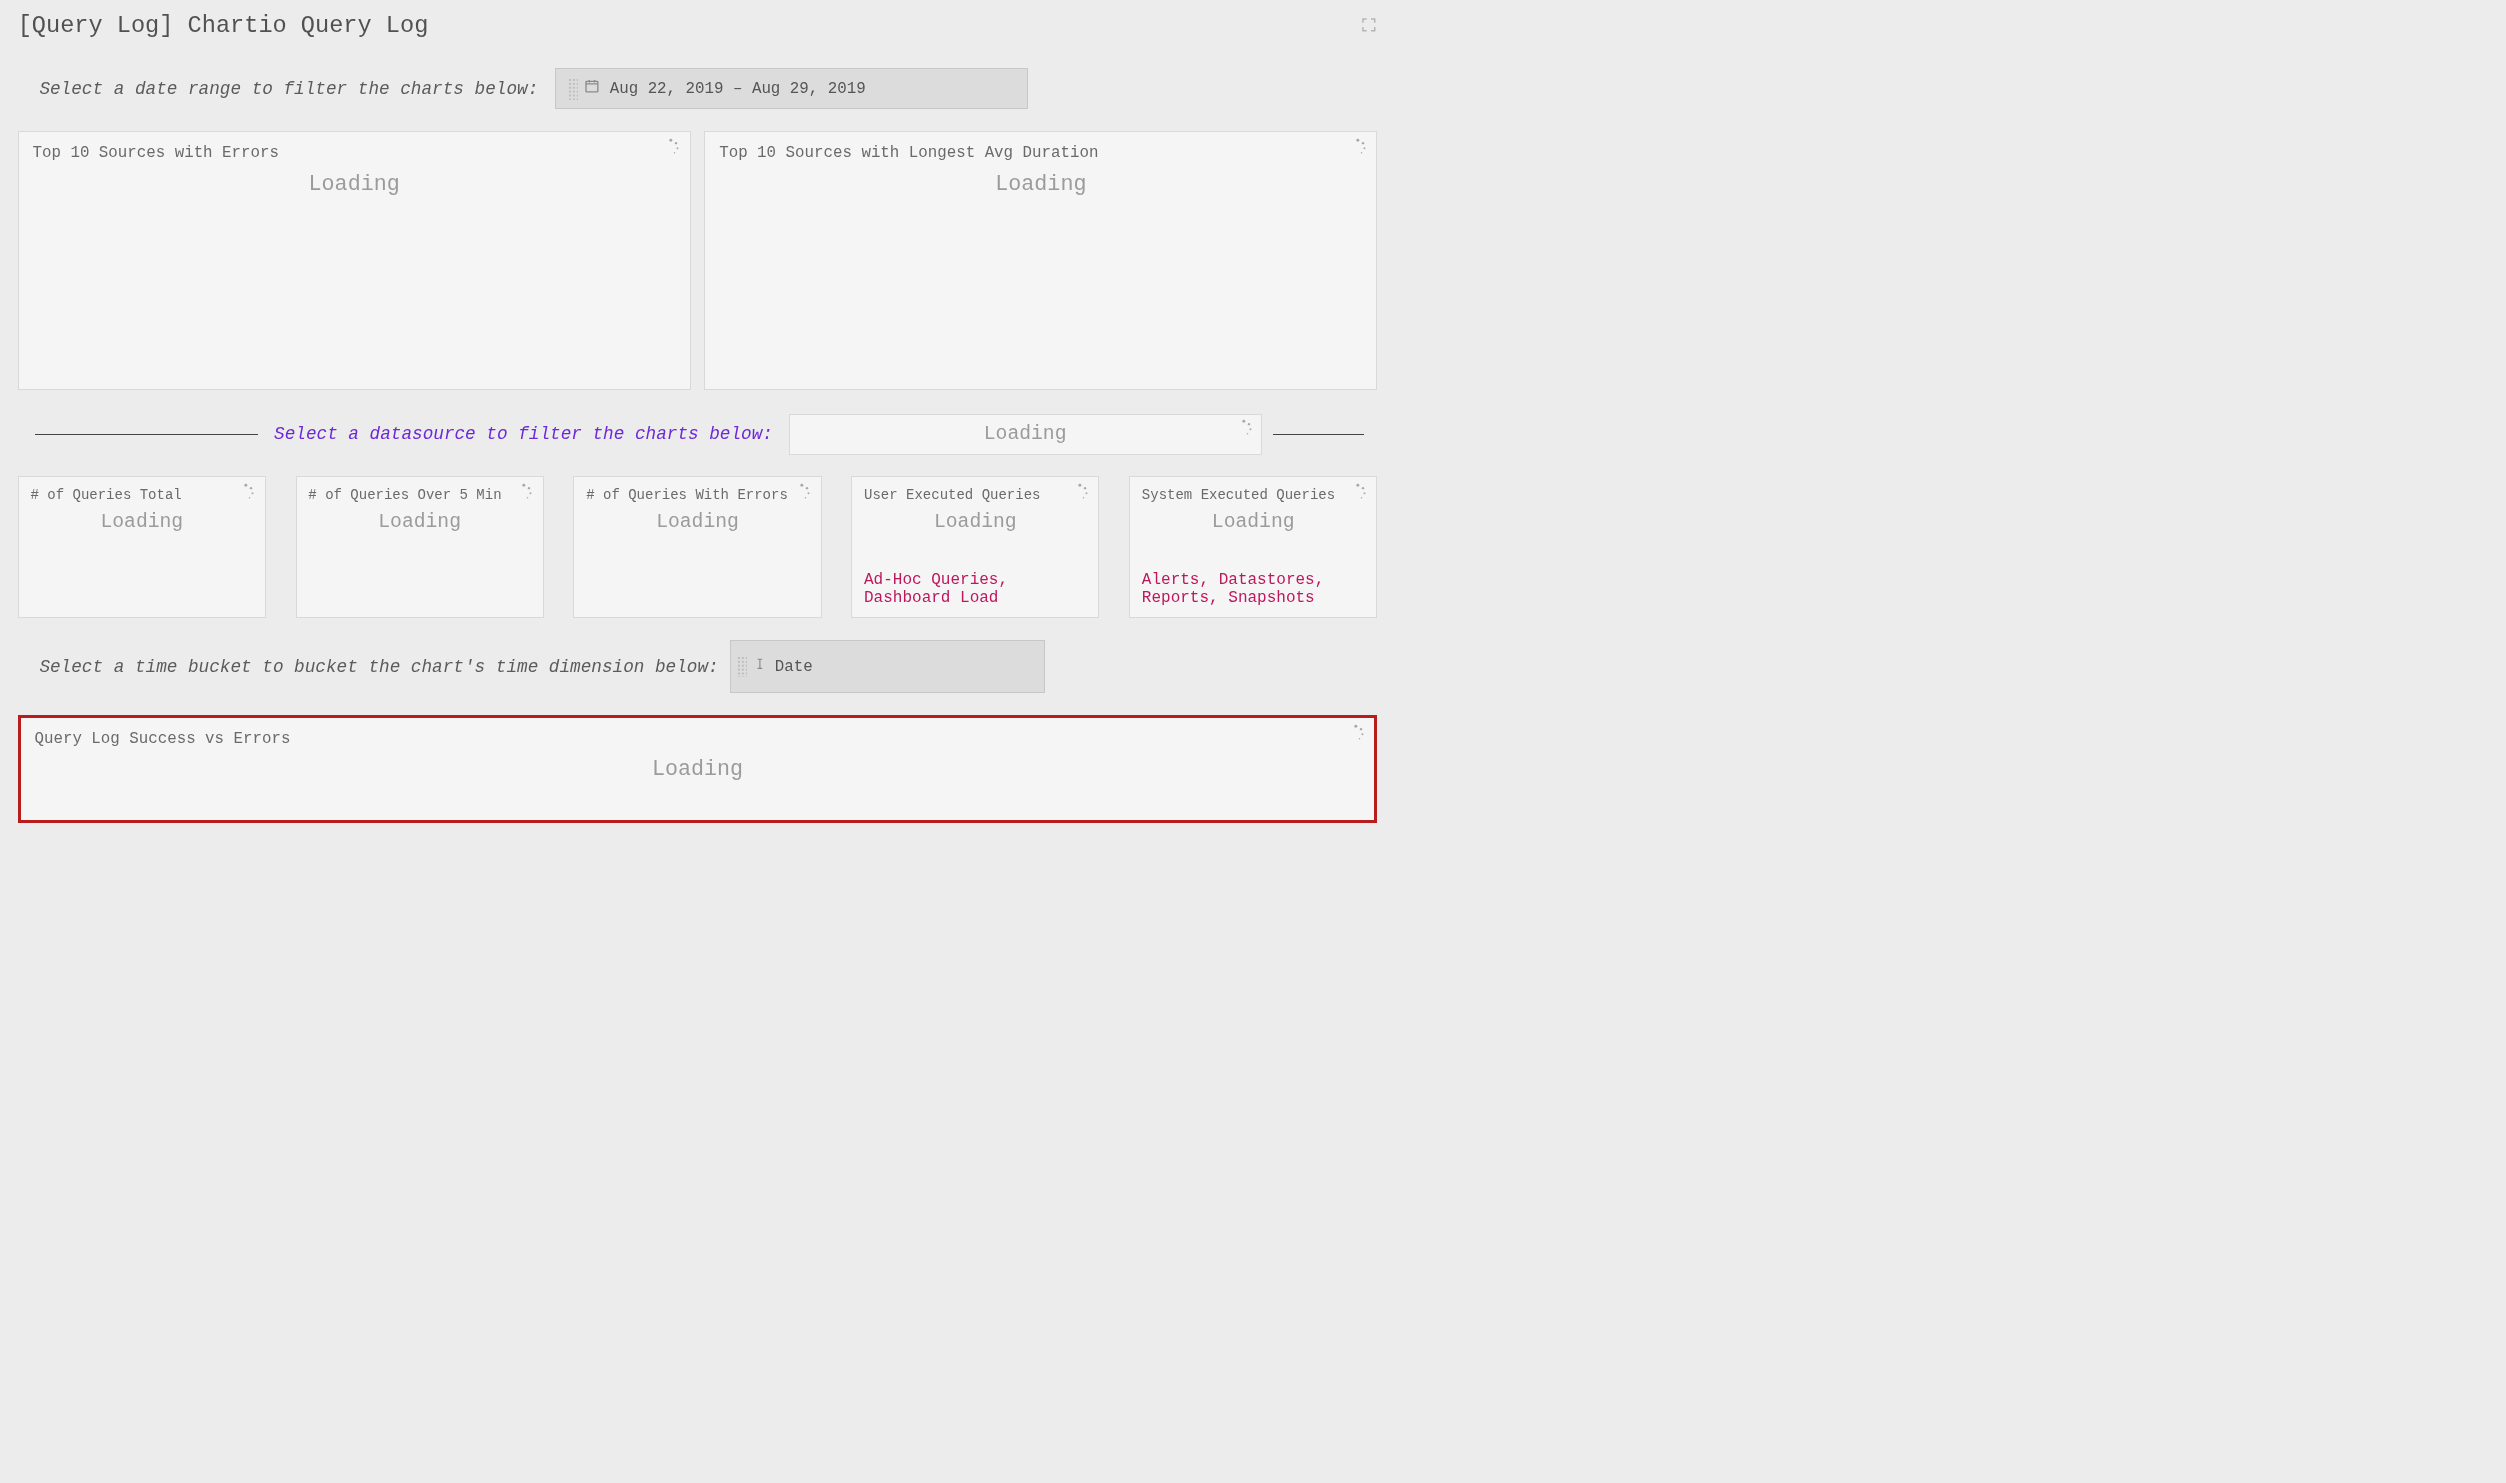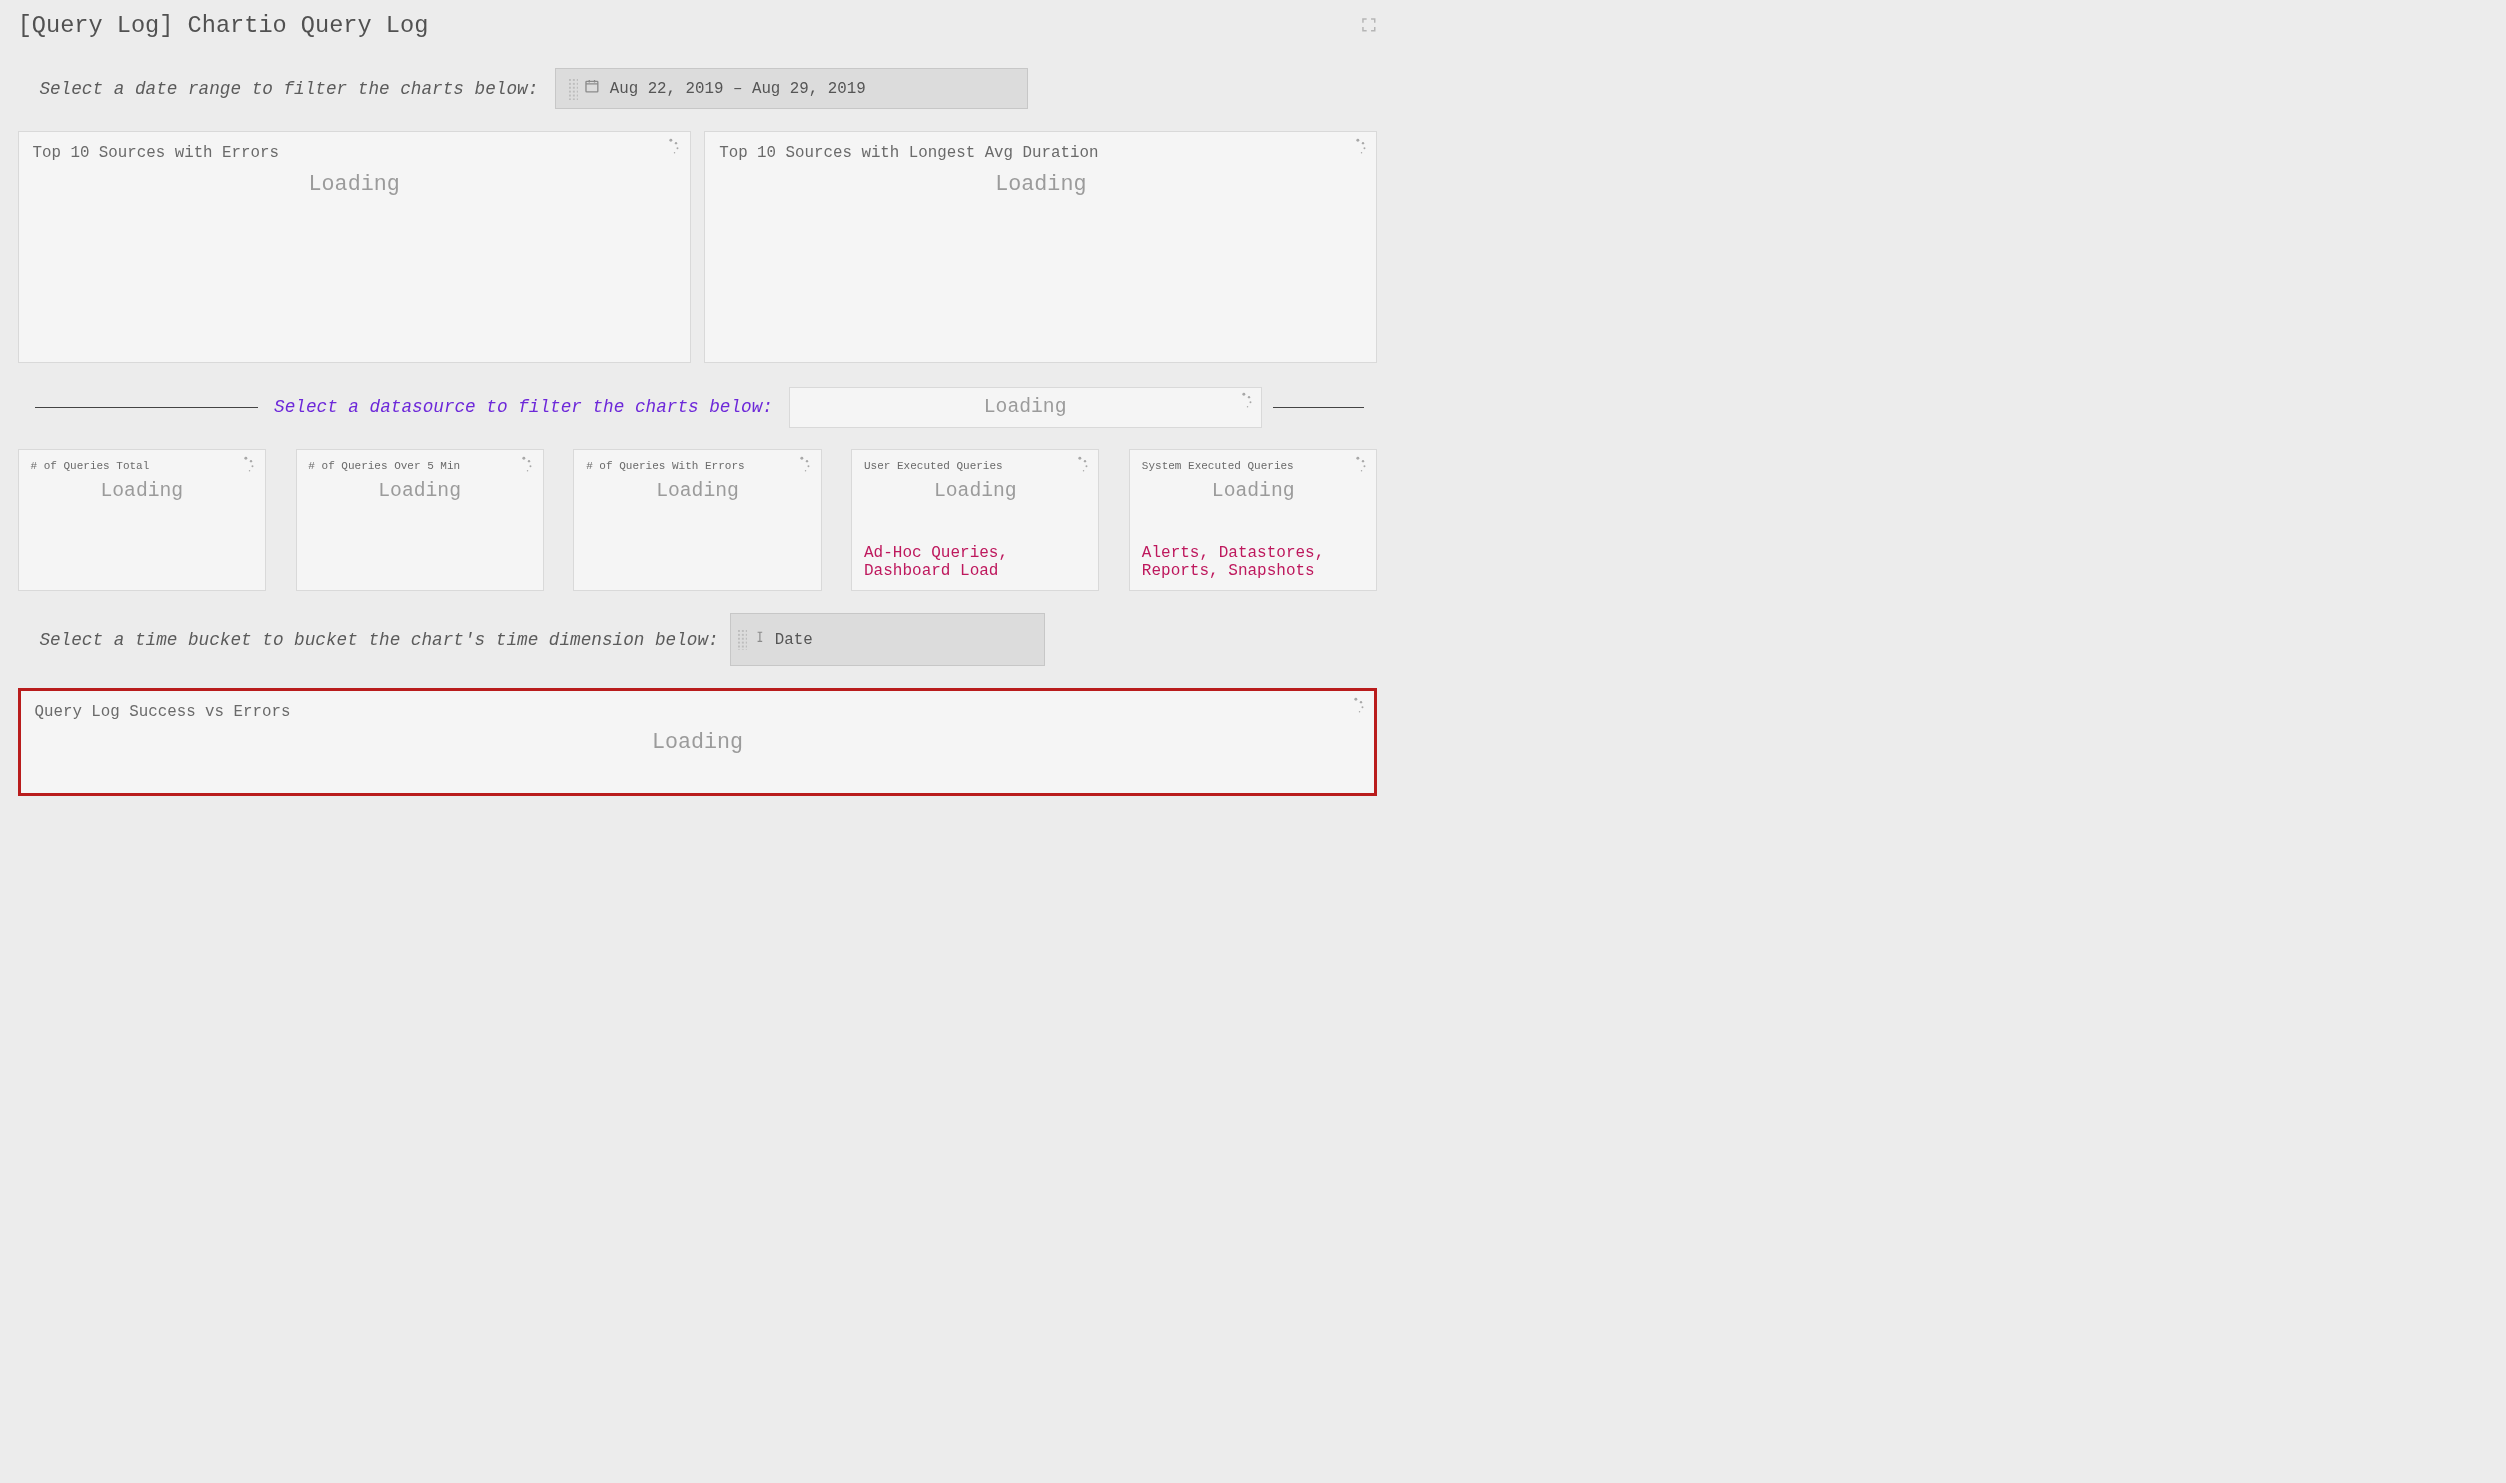--- a/index.html
+++ b/index.html
@@ -66,21 +66,21 @@
     display: flex;
     gap: 13.8px;
     margin-bottom: 23.6px;
   }
   .panel {
     background: #f5f5f5;
     border: 1px solid #d9d9d9;
     position: relative;
     padding: 11.8px 13.8px;
   }
-  .panel-tall { flex:1; height: 232px; }
+  .panel-tall { flex:1; height: 259px; }
   .panel-title {
     font-size: 15.8px;
     color: #6a6a6a;
     font-weight: 400;
   }
   .loading-text {
     font-size: 21.7px;
     color: #9b9b9b;
     text-align: center;
     margin-top: 9.9px;
@@ -128,21 +128,21 @@
   .panel-small {
     flex:1;
     height:142px;
     position:relative;
     background:#f5f5f5;
     border:1px solid #d9d9d9;
     padding:9.9px 11.8px;
     display:flex;
     flex-direction:column;
   }
-  .panel-small .panel-title { font-size:11px; }
+  .panel-small .panel-title { font-size:14px; }
   .panel-small .loading-text { font-size:19.7px; margin-top:7.9px; }
   .panel-footer {
     margin-top:auto;
     font-size:16px;
     color:#be185d;
   }
 
   
   .timebucket-row {
     display:flex;

